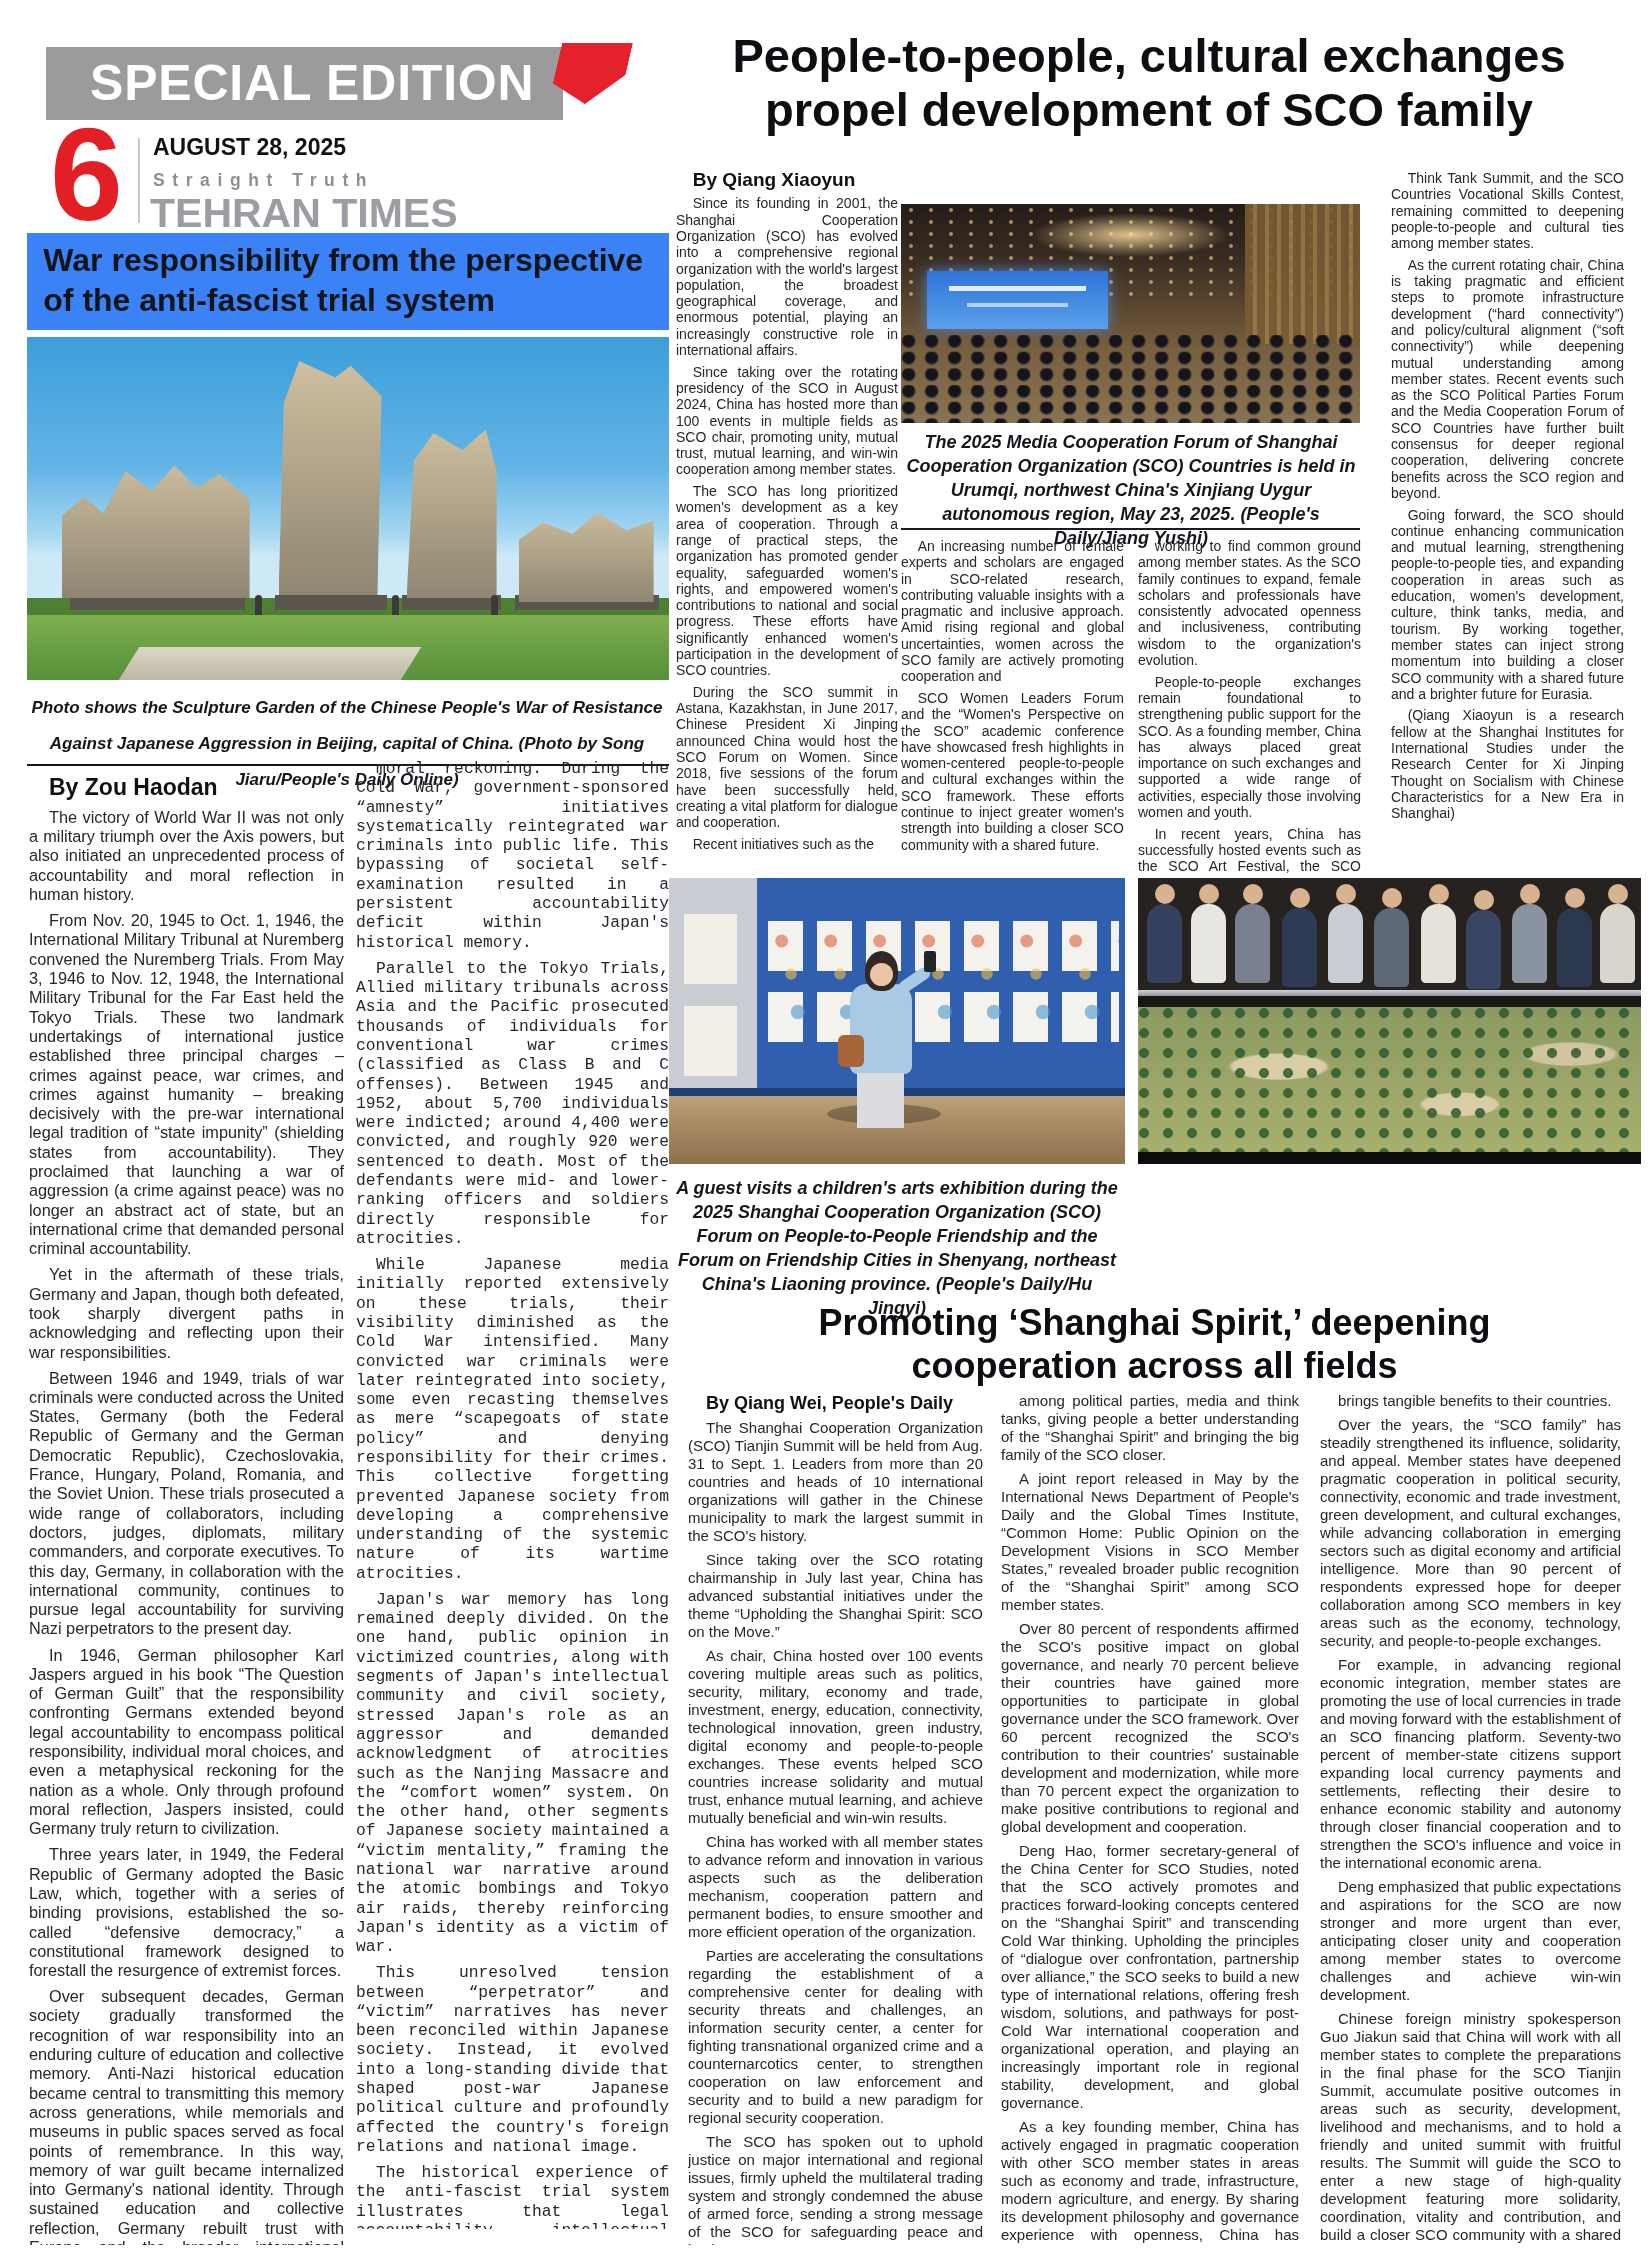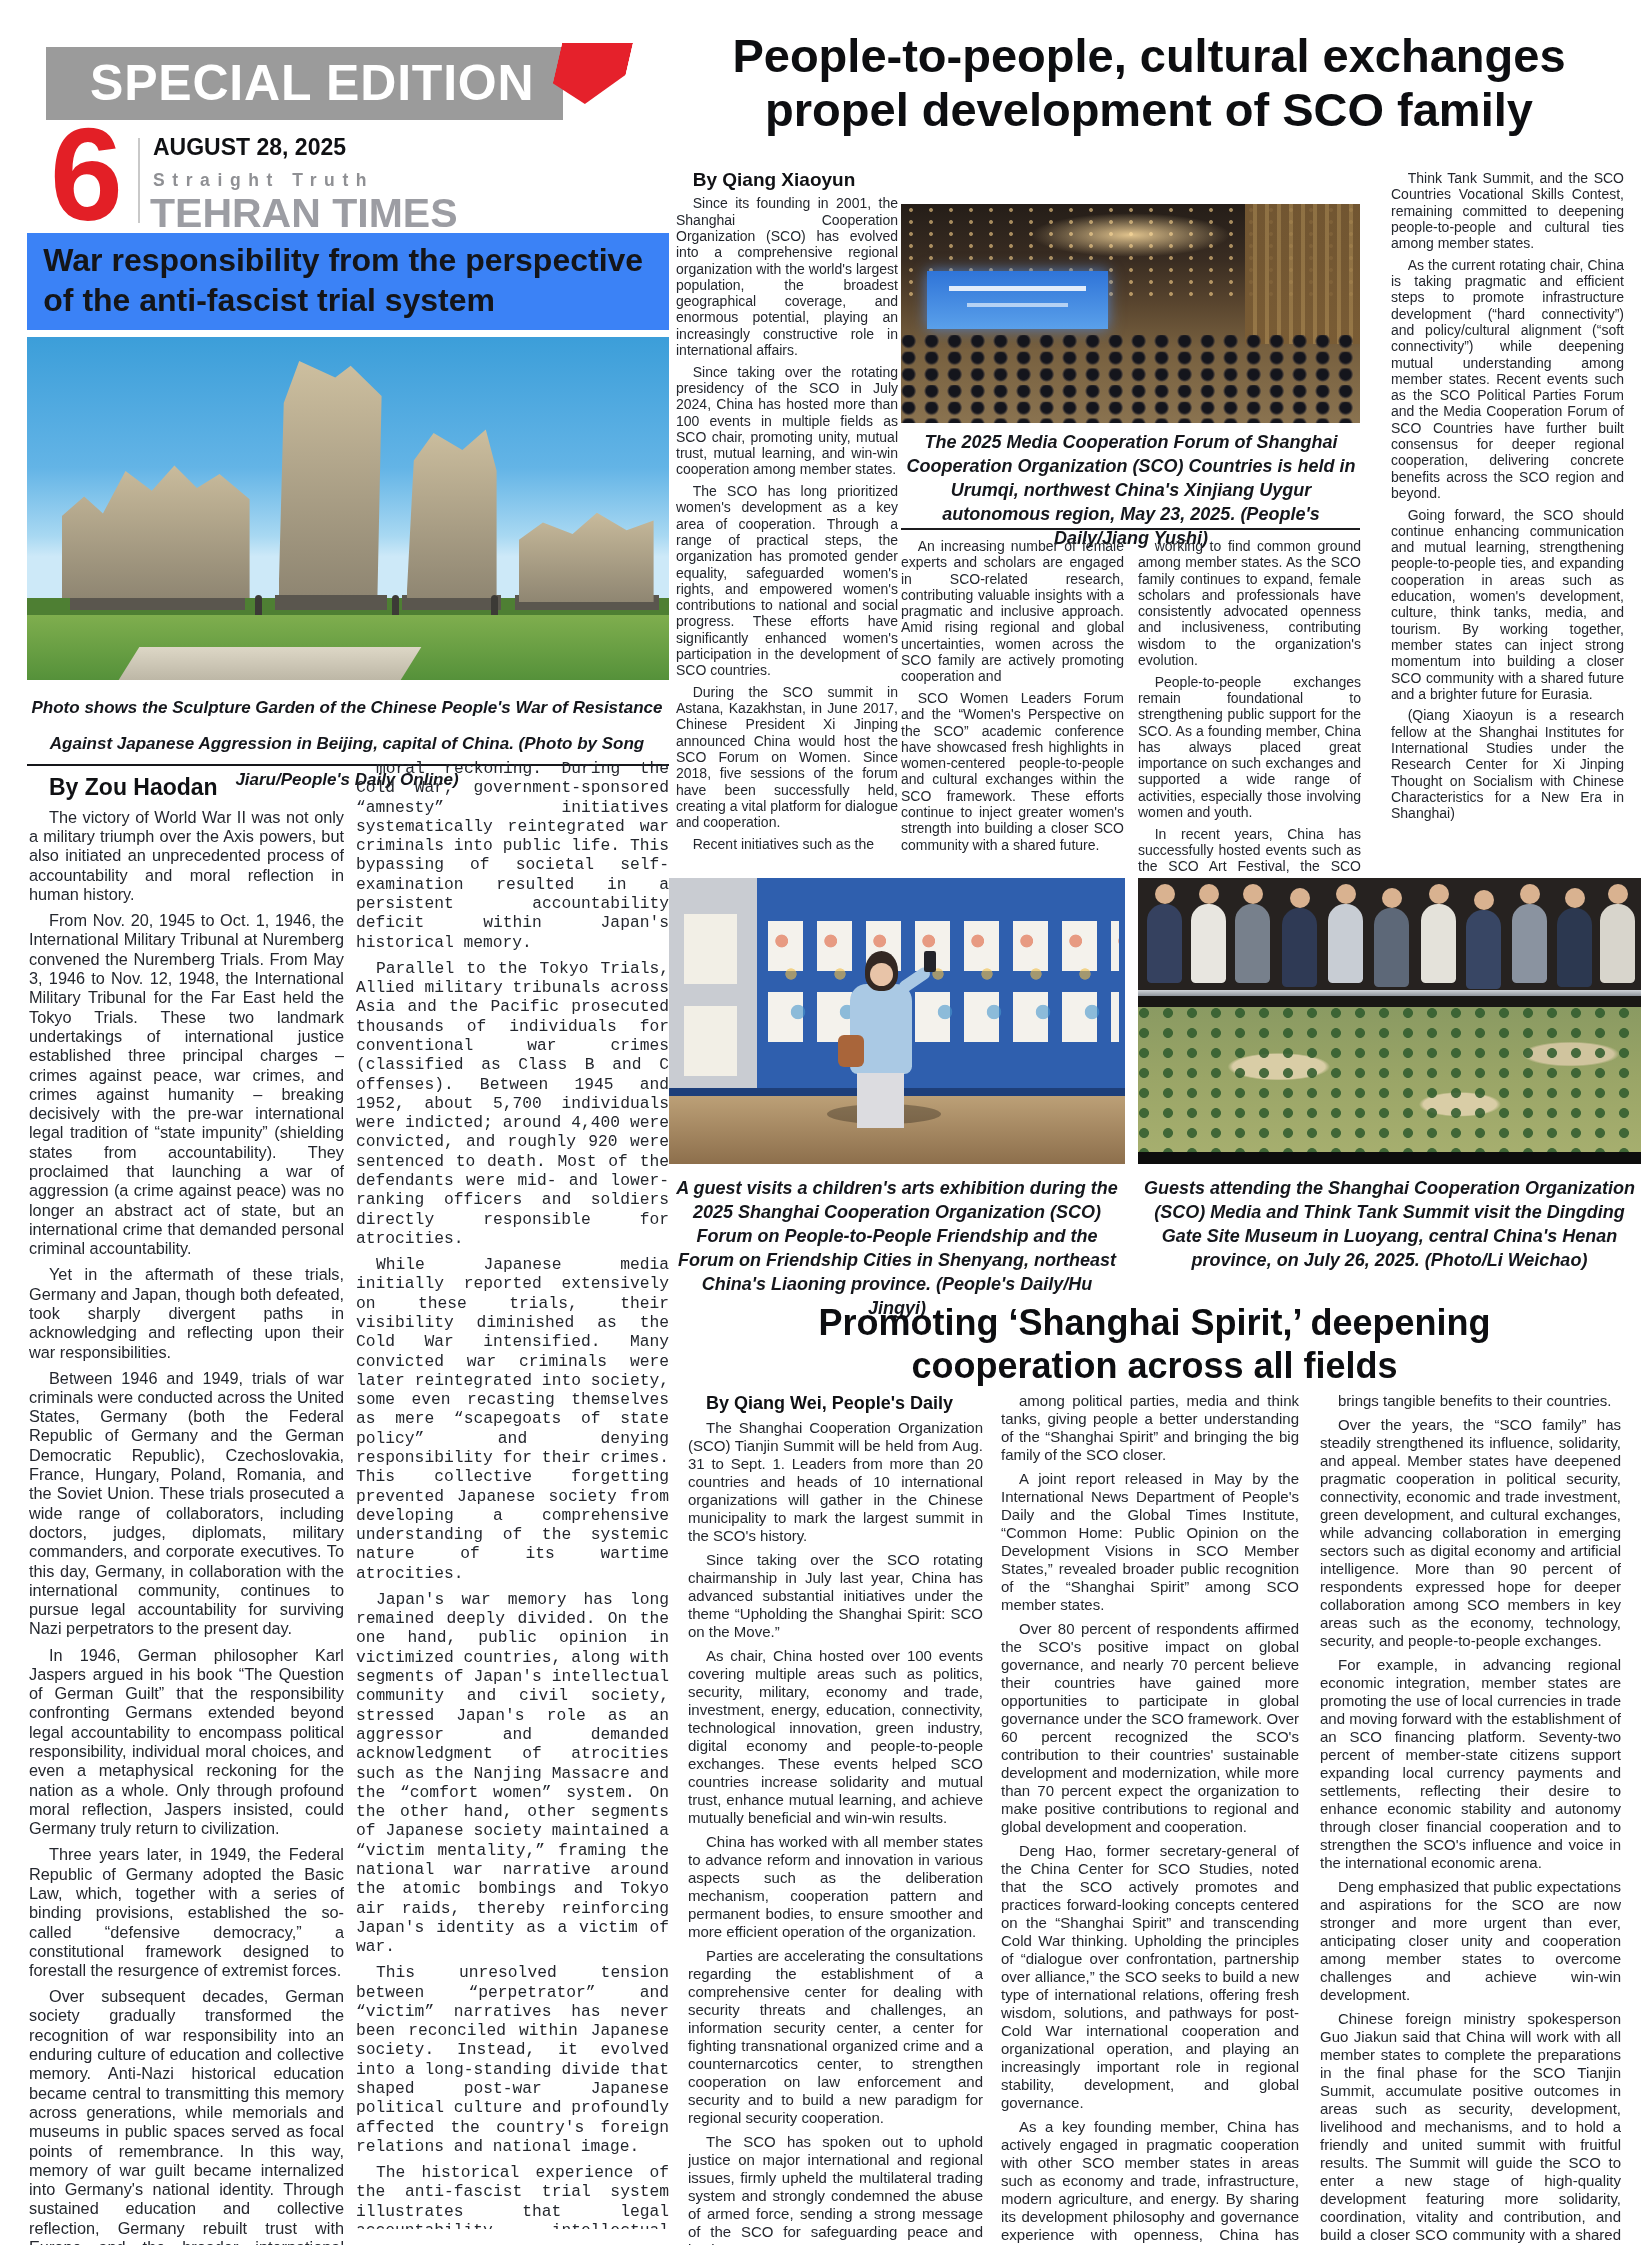--- a/index.html
+++ b/index.html
@@ -205,21 +205,21 @@
 
   <div class="sco-hl">
     <div>People-to-people, cultural exchanges</div>
     <div>propel development of SCO family</div>
   </div>
 
   <div class="cols sco-col sco-colA">
     <p class="byline">By Qiang Xiaoyun</p>
     <div>
         <p>Since its founding in 2001, the Shanghai Cooperation Organization (SCO) has evolved into a comprehensive regional organization with the world's largest population, the broadest geographical coverage, and enormous potential, playing an increasingly constructive role in international affairs.</p>
-        <p>Since taking over the rotating presidency of the SCO in July 2024, China has hosted more than 100 events in multiple fields as SCO chair, promoting unity, mutual trust, mutual learning, and win-win cooperation among member states.</p>
+        <p>Since taking over the rotating presidency of the SCO in August 2024, China has hosted more than 100 events in multiple fields as SCO chair, promoting unity, mutual trust, mutual learning, and win-win cooperation among member states.</p>
         <p>The SCO has long prioritized women's development as a key area of cooperation. Through a range of practical steps, the organization has promoted gender equality, safeguarded women's rights, and empowered women's contributions to national and social progress. These efforts have significantly enhanced women's participation in the development of SCO countries.</p>
         <p>During the SCO summit in Astana, Kazakhstan, in June 2017, Chinese President Xi Jinping announced China would host the SCO Forum on Women. Since 2018, five sessions of the forum have been successfully held, creating a vital platform for dialogue and cooperation.</p>
         <p>Recent initiatives such as the</p>
       </div>
   </div>
 
   <div class="photo2">
     <div class="p2-lights"></div>
     <div class="p2-glow"></div>
     <div class="p2-screen"></div>
@@ -284,21 +284,20 @@
     <span class="pp"></span>
     <span class="pp"></span>
     <div class="p4-rail"></div>
     <div class="p4-dio"></div>
     <div class="p4-paths"></div>
     <div class="p4-trees"></div>
     <div class="p4-front"></div>
   </div>
 
   <div class="caption capL">A guest visits a children's arts exhibition during the 2025 Shanghai Cooperation Organization (SCO) Forum on People-to-People Friendship and the Forum on Friendship Cities in Shenyang, northeast China's Liaoning province. (People's Daily/Hu Jingyi)</div>
-  <div class="caption capR">Guests attending the Shanghai Cooperation Organization (SCO) Media and Think Tank Summit visit the Dingding Gate Site Museum in Luoyang, central China's Henan province, on July 26, 2025. (Photo/Li Weichao)</div>
 
   <div class="sp-hl">
     <div>Promoting ‘Shanghai Spirit,’ deepening</div>
     <div>cooperation across all fields</div>
   </div>
 
   <div class="cols sp-col sp-col1">
     <p class="byline">By Qiang Wei, People's Daily</p>
     <div>
         <p>The Shanghai Cooperation Organization (SCO) Tianjin Summit will be held from Aug. 31 to Sept. 1. Leaders from more than 20 countries and heads of 10 international organizations will gather in the Chinese municipality to mark the largest summit in the SCO's history.</p>

